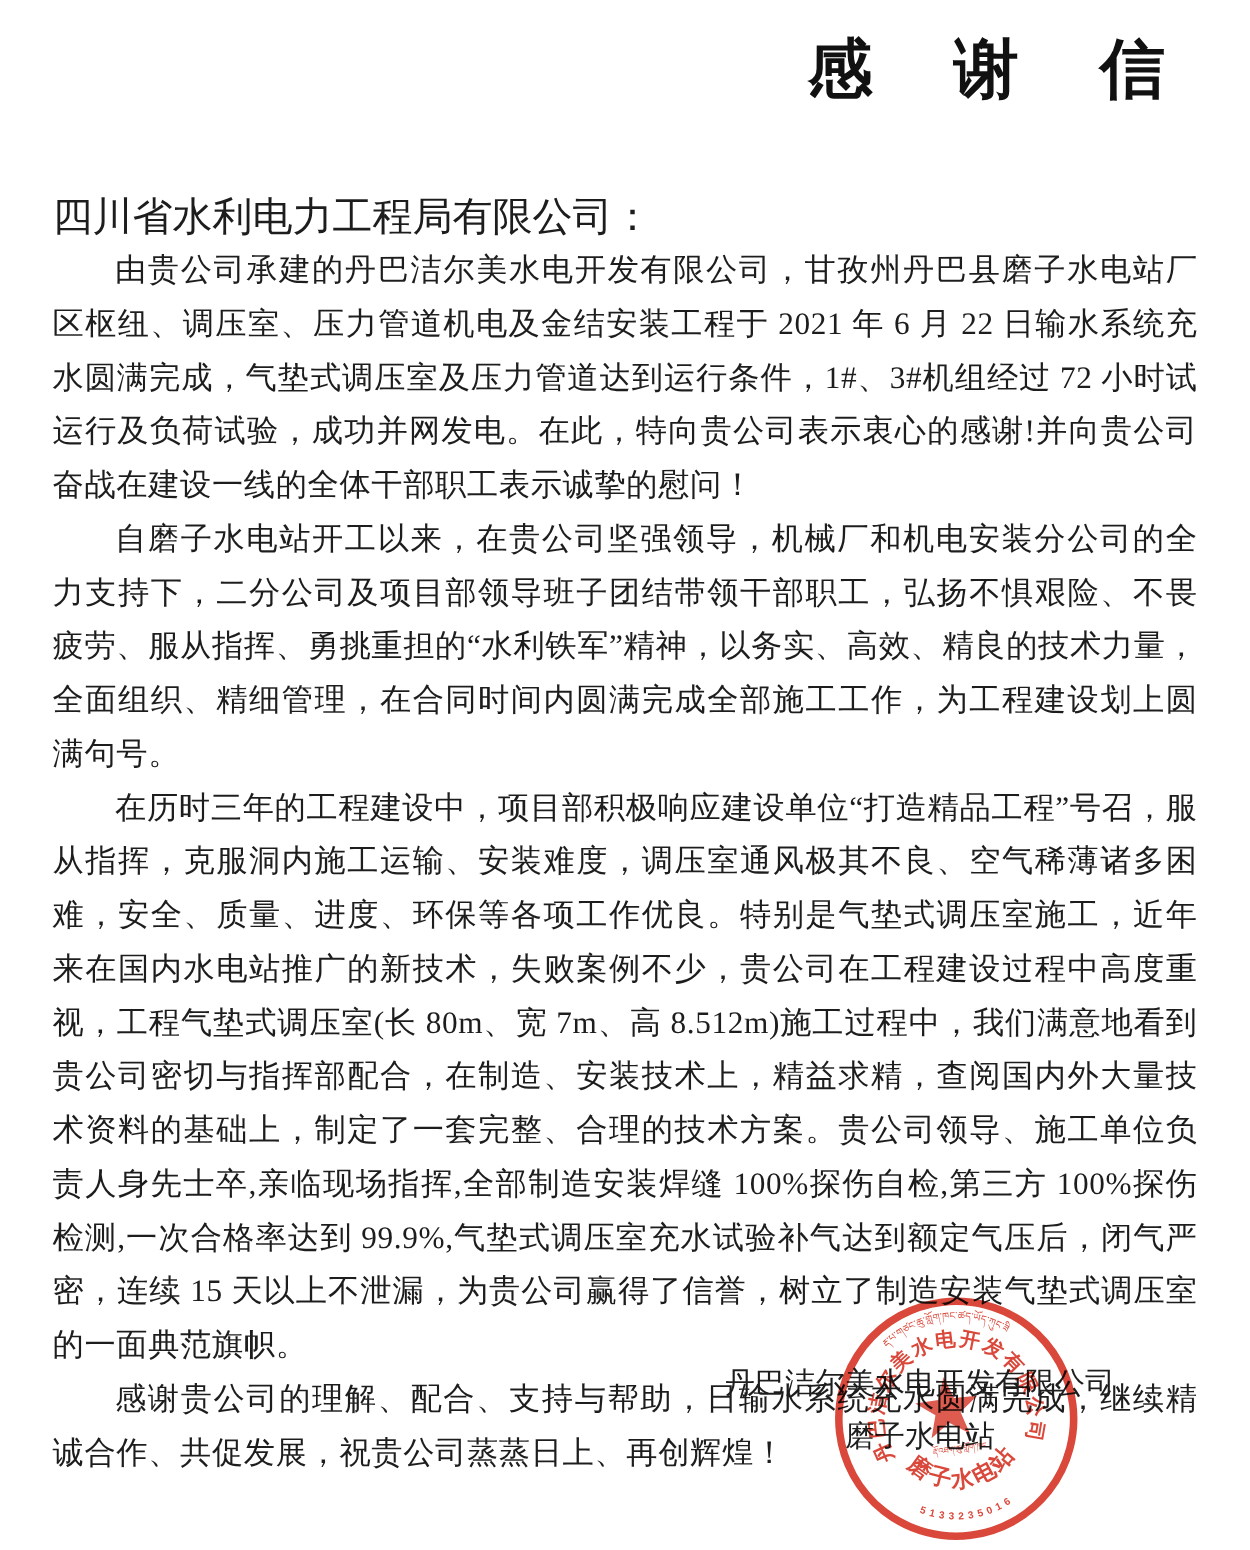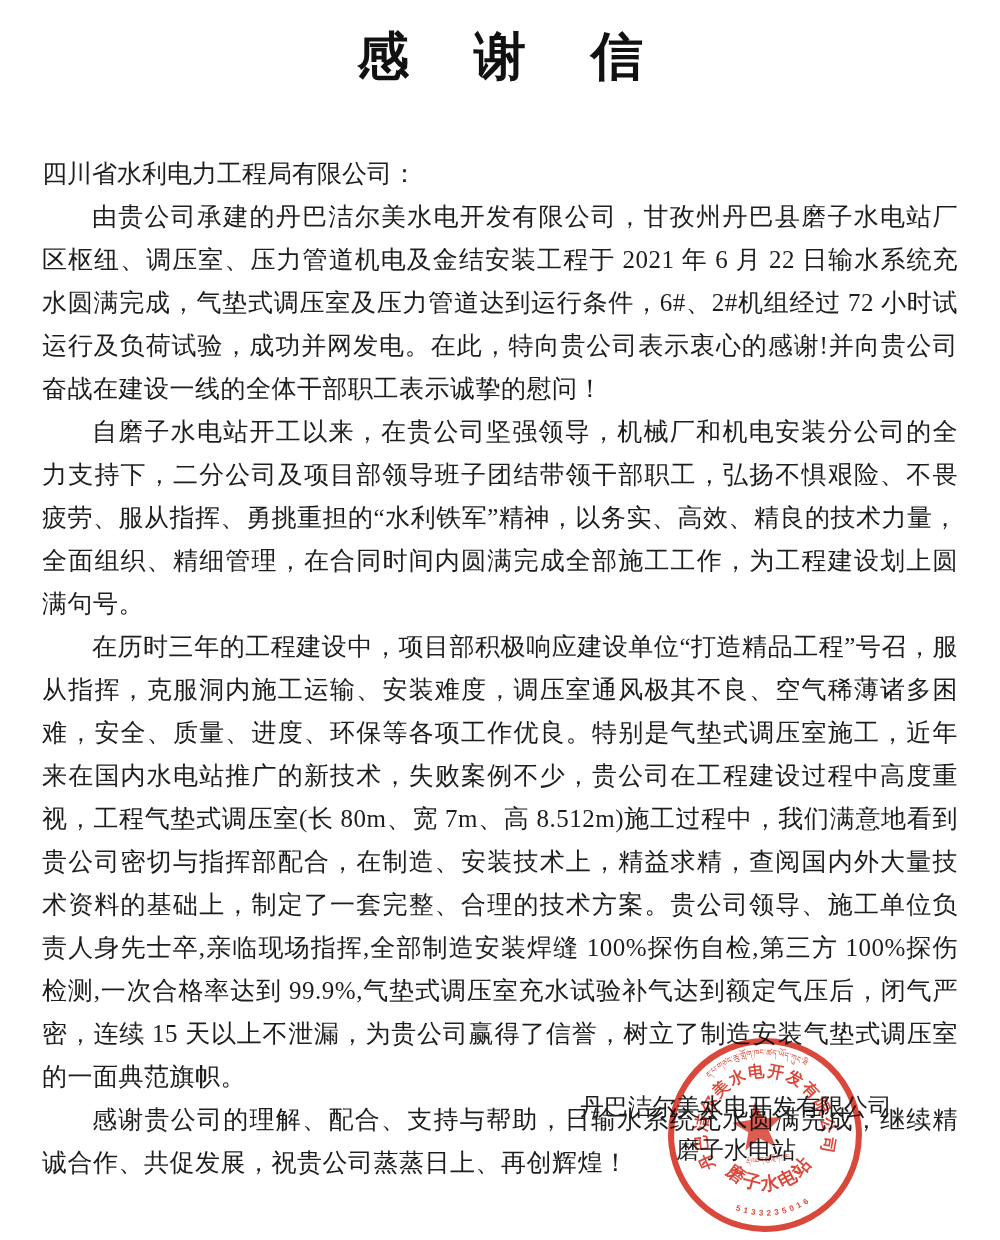--- a/index.html
+++ b/index.html
@@ -14,30 +14,30 @@
     color: #1d1d1d;
   }
   .content {
     position: absolute;
     left: 42px;
     right: 42px;
     top: 26px;
   }
   .title {
     margin: 0 0 64px 0;
-    text-align: center;
+    text-align: right;
     font-size: 52px;
     line-height: 62px;
     font-weight: bold;
     letter-spacing: 26px;
     padding-left: 26px; 
     color: #111;
   }
   .salutation {
-    font-size: 25px;
+    font-size: 32px;
     line-height: 43px;
     margin: 0;
   }
   .para {
     font-size: 25px;
     line-height: 43px;
     margin: 0;
     text-align: justify;
     text-indent: 2em;
     letter-spacing: 0.5px;
@@ -68,21 +68,21 @@
     font-family: "Liberation Sans", "DejaVu Sans", sans-serif;
   }
 </style>
 </head>
 <body>
 
 <div class="page">
   <div class="content">
     <h1 class="title">感 谢 信</h1>
     <p class="salutation">四川省水利电力工程局有限公司：</p>
-    <p class="para">由贵公司承建的丹巴洁尔美水电开发有限公司，甘孜州丹巴县磨子水电站厂区枢纽、调压室、压力管道机电及金结安装工程于 2021 年 6 月 22 日输水系统充水圆满完成，气垫式调压室及压力管道达到运行条件，6#、2#机组经过 72 小时试运行及负荷试验，成功并网发电。在此，特向贵公司表示衷心的感谢!并向贵公司奋战在建设一线的全体干部职工表示诚挚的慰问！</p>
+    <p class="para">由贵公司承建的丹巴洁尔美水电开发有限公司，甘孜州丹巴县磨子水电站厂区枢纽、调压室、压力管道机电及金结安装工程于 2021 年 6 月 22 日输水系统充水圆满完成，气垫式调压室及压力管道达到运行条件，1#、3#机组经过 72 小时试运行及负荷试验，成功并网发电。在此，特向贵公司表示衷心的感谢!并向贵公司奋战在建设一线的全体干部职工表示诚挚的慰问！</p>
     <p class="para">自磨子水电站开工以来，在贵公司坚强领导，机械厂和机电安装分公司的全力支持下，二分公司及项目部领导班子团结带领干部职工，弘扬不惧艰险、不畏疲劳、服从指挥、勇挑重担的“水利铁军”精神，以务实、高效、精良的技术力量，全面组织、精细管理，在合同时间内圆满完成全部施工工作，为工程建设划上圆满句号。</p>
     <p class="para">在历时三年的工程建设中，项目部积极响应建设单位“打造精品工程”号召，服从指挥，克服洞内施工运输、安装难度，调压室通风极其不良、空气稀薄诸多困难，安全、质量、进度、环保等各项工作优良。特别是气垫式调压室施工，近年来在国内水电站推广的新技术，失败案例不少，贵公司在工程建设过程中高度重视，工程气垫式调压室(长 80m、宽 7m、高 8.512m)施工过程中，我们满意地看到贵公司密切与指挥部配合，在制造、安装技术上，精益求精，查阅国内外大量技术资料的基础上，制定了一套完整、合理的技术方案。贵公司领导、施工单位负责人身先士卒,亲临现场指挥,全部制造安装焊缝 100%探伤自检,第三方 100%探伤检测,一次合格率达到 99.9%,气垫式调压室充水试验补气达到额定气压后，闭气严密，连续 15 天以上不泄漏，为贵公司赢得了信誉，树立了制造安装气垫式调压室的一面典范旗帜。</p>
     <p class="para">感谢贵公司的理解、配合、支持与帮助，日输水系统充水圆满完成，继续精诚合作、共促发展，祝贵公司蒸蒸日上、再创辉煌！</p>
   </div>
 
   <div class="signature">
     <div>丹巴洁尔美水电开发有限公司</div>
     <div>磨子水电站</div>
   </div>
 

